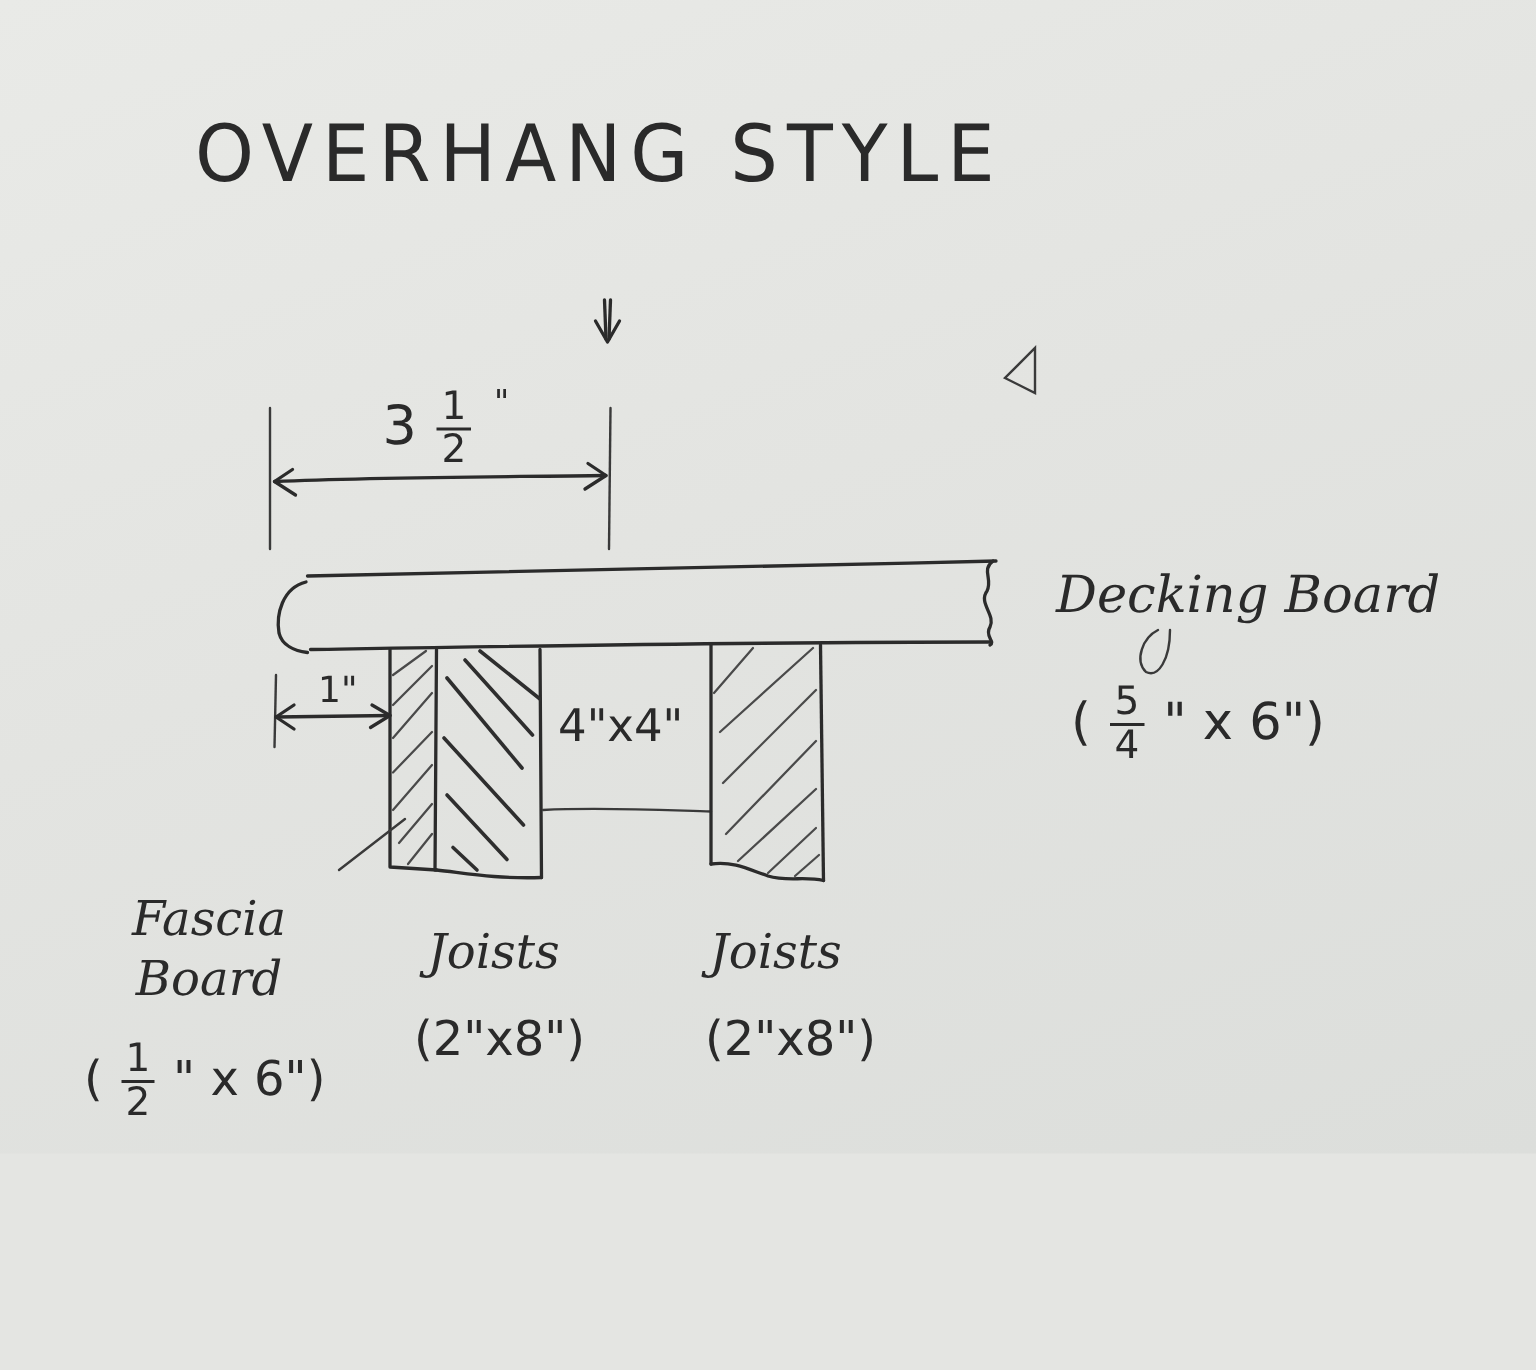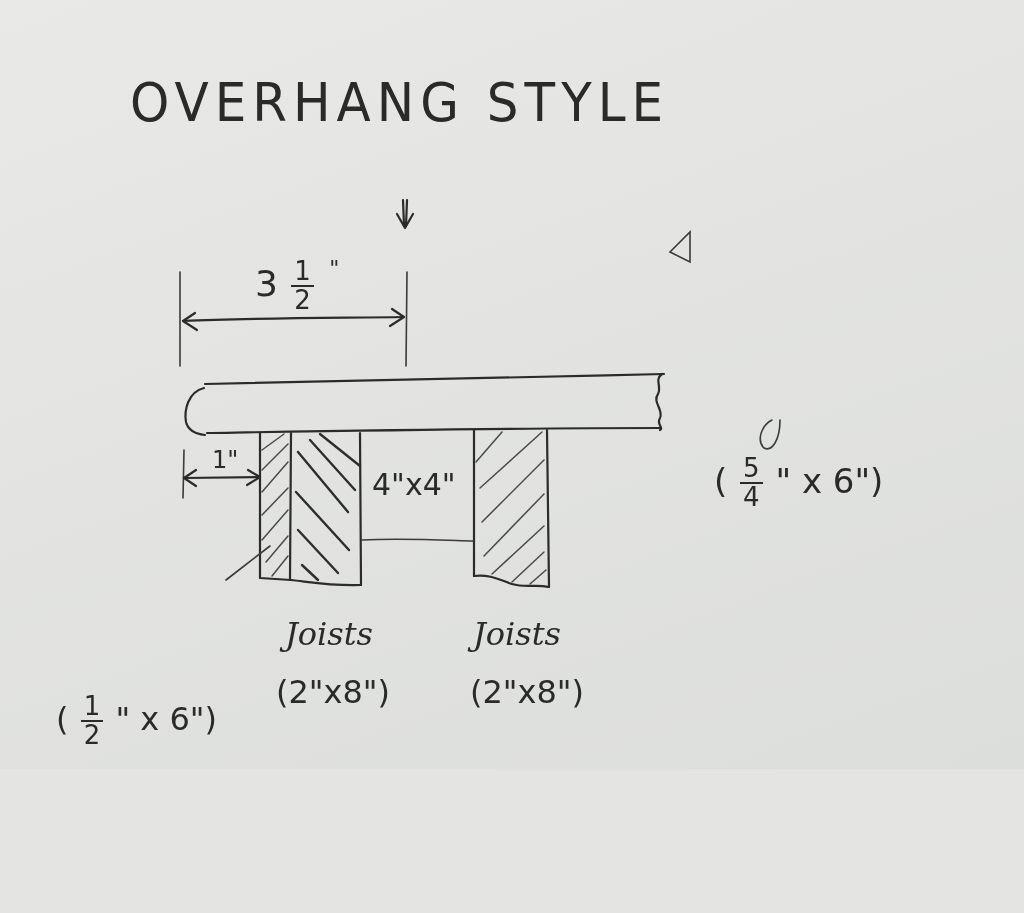--- a/index.html
+++ b/index.html
@@ -247,29 +247,34 @@
     </span>
     <span class="inch">"</span>
   </div>
 
   <div class="label dim-small">
     <span>1</span><span>"</span>
   </div>
 
   <div class="label post-label">4"x4"</div>
 
+  <div class="label decking-label">Decking Board</div>
   <div class="label decking-size">
     <span>(</span>
     <span class="frac">
       <span class="num">5</span>
       <span>4</span>
     </span>
     <span>" x 6")</span>
   </div>
 
+  <div class="label fascia-label">
+    <div>Fascia</div>
+    <div>Board</div>
+  </div>
   <div class="label fascia-size">
     <span>(</span>
     <span class="frac">
       <span class="num">1</span>
       <span>2</span>
     </span>
     <span>" x 6")</span>
   </div>
 
   <div class="label joist1-label">Joists</div>

